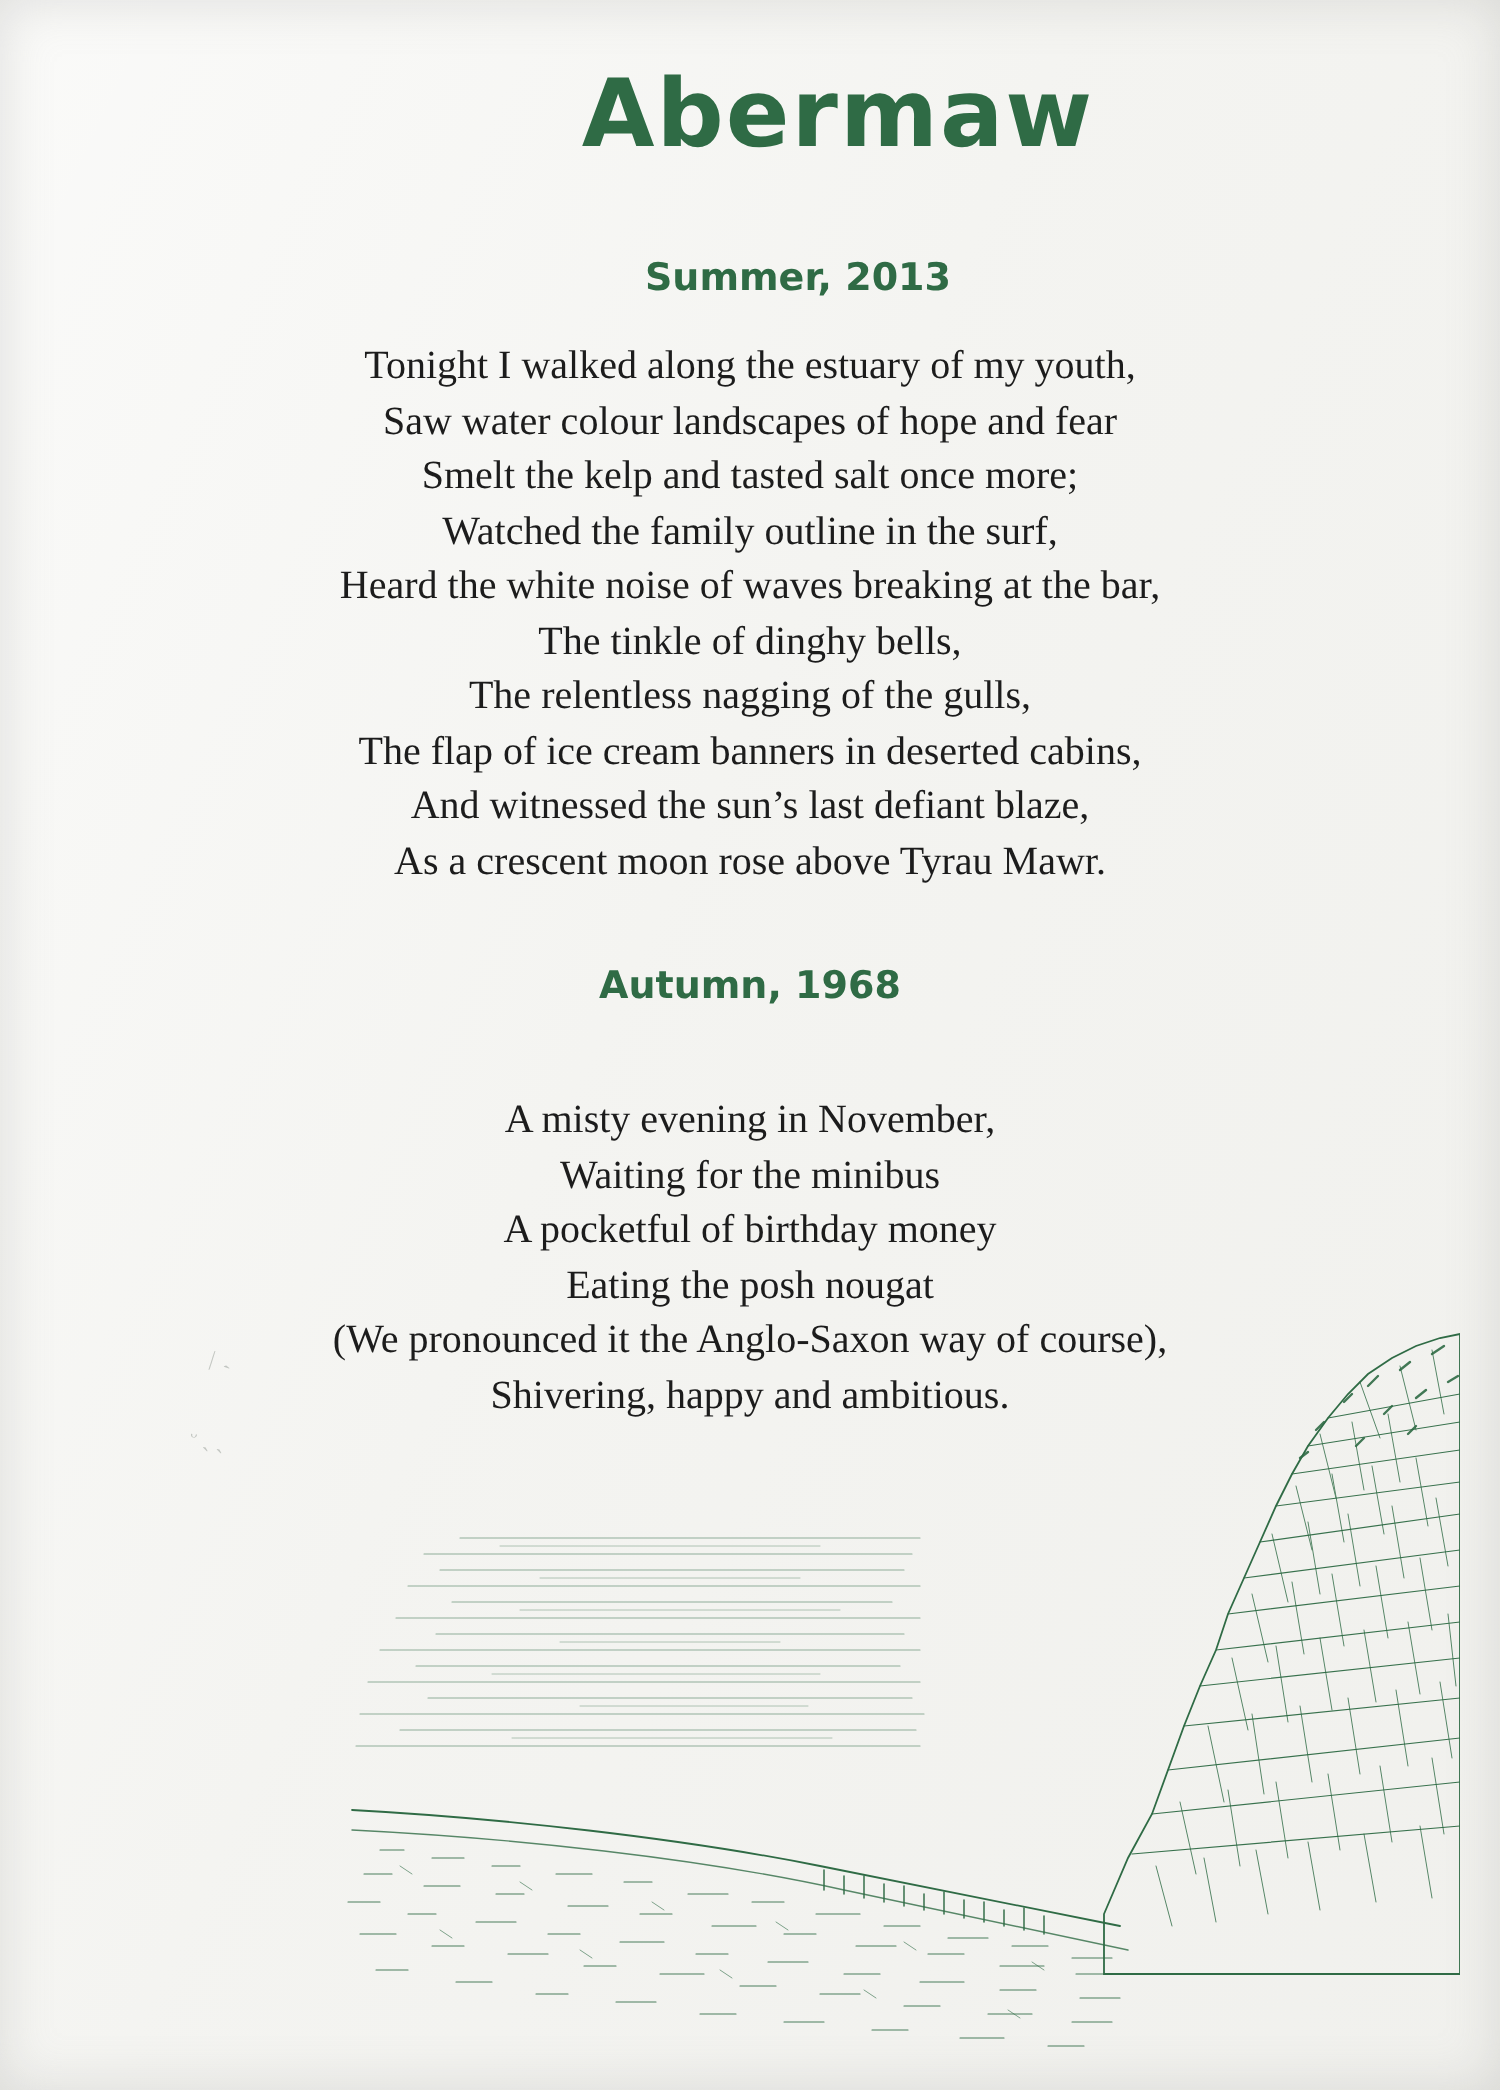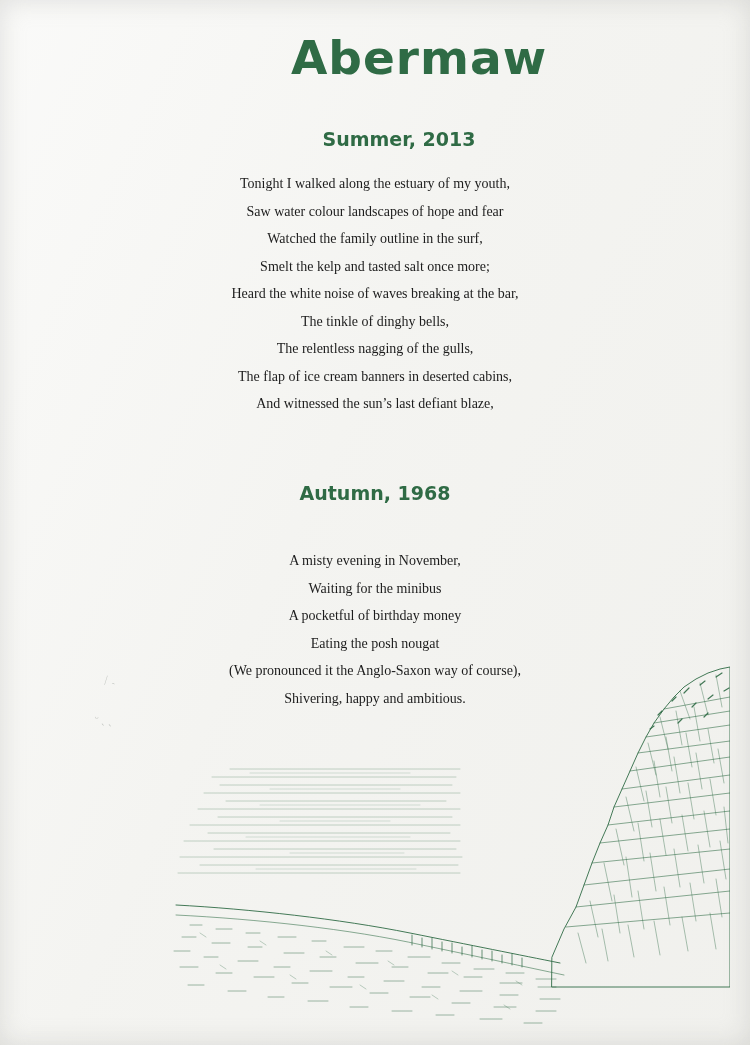--- a/index.html
+++ b/index.html
@@ -48,21 +48,21 @@
     text-align: center;
     font-family: "DejaVu Sans", sans-serif;
     font-weight: bold;
     font-size: 19px;
     color: #2f6b45;
   }
   .stanza {
     width: 750px;
     text-align: center;
     font-family: "Liberation Serif", serif;
-    font-size: 14px;
+    font-size: 20px;
     color: #1c1c1c;
     line-height: 27.5px;
   }
   .stanza .line {
     display: block;
     white-space: nowrap;
   }
   #summer-heading { position: absolute; top: 128px; left: 0; padding-left: 24px; }
   #summer-stanza  { position: absolute; top: 170px; left: 0; }
   #autumn-heading { position: absolute; top: 482px; left: 0; }
@@ -93,27 +93,28 @@
 
 <div id="page">
 
   <div class="title">Abermaw</div>
 
   <div id="summer-heading" class="section-heading">Summer, 2013</div>
 
   <div id="summer-stanza" class="stanza">
     <span class="line">Tonight I walked along the estuary of my youth,</span>
     <span class="line">Saw water colour landscapes of hope and fear</span>
+    <span class="line">Smelt the kelp and tasted salt once more;</span>
     <span class="line">Watched the family outline in the surf,</span>
-    <span class="line">Smelt the kelp and tasted salt once more;</span>
     <span class="line">Heard the white noise of waves breaking at the bar,</span>
     <span class="line">The tinkle of dinghy bells,</span>
     <span class="line">The relentless nagging of the gulls,</span>
     <span class="line">The flap of ice cream banners in deserted cabins,</span>
     <span class="line">And witnessed the sun’s last defiant blaze,</span>
+    <span class="line">As a crescent moon rose above Tyrau Mawr.</span>
   </div>
 
   <div id="autumn-heading" class="section-heading">Autumn, 1968</div>
 
   <div id="autumn-stanza" class="stanza">
     <span class="line">A misty evening in November,</span>
     <span class="line">Waiting for the minibus</span>
     <span class="line">A pocketful of birthday money</span>
     <span class="line">Eating the posh nougat</span>
     <span class="line">(We pronounced it the Anglo-Saxon way of course),</span>

